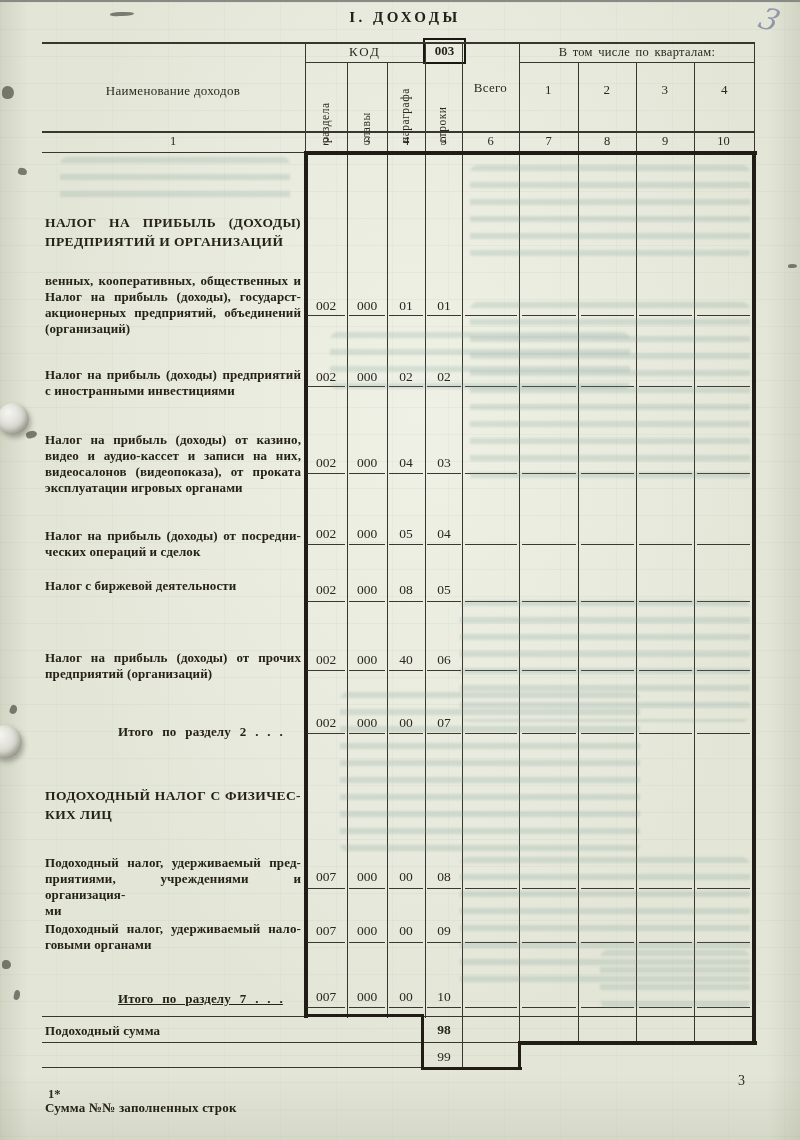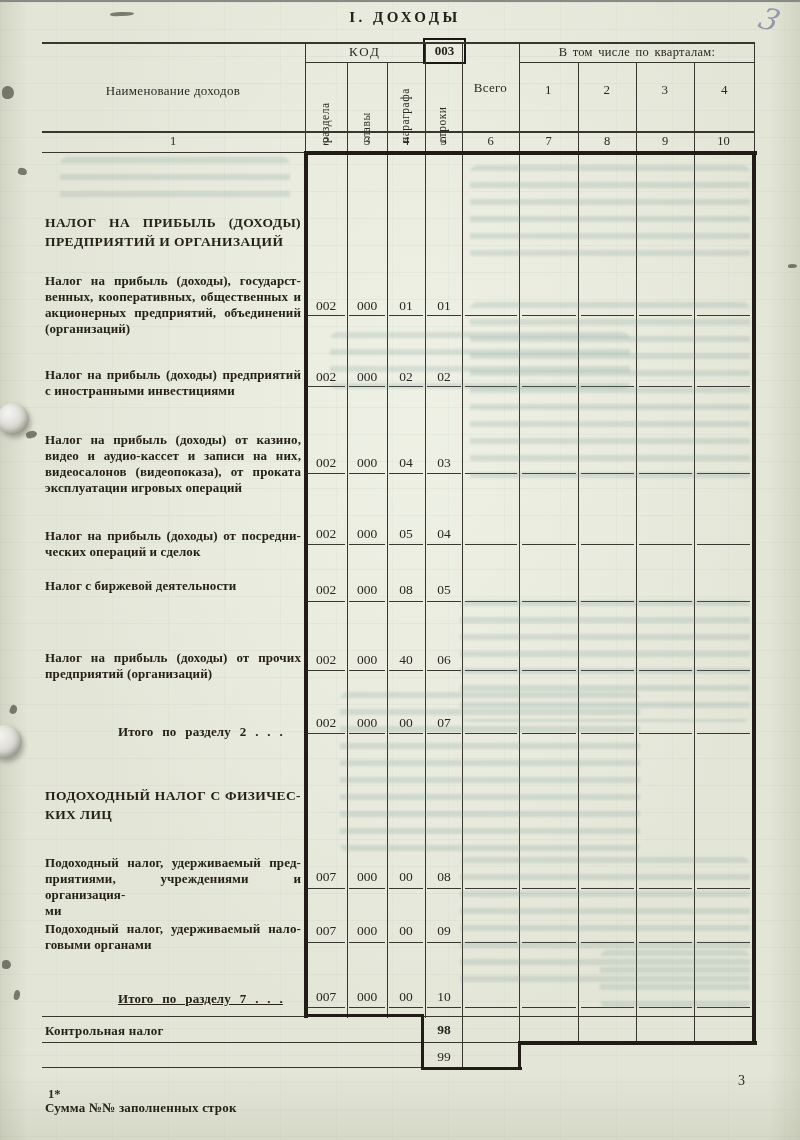--- a/index.html
+++ b/index.html
@@ -73,21 +73,21 @@
   <div class="colnum" style="left:307px;top:132px;width:38px;">2</div>
   <div class="colnum" style="left:349px;top:132px;width:36px;">3</div>
   <div class="colnum" style="left:389px;top:132px;width:34px;">4</div>
   <div class="colnum" style="left:427px;top:132px;width:33px;">5</div>
   <div class="colnum" style="left:464px;top:132px;width:53px;">6</div>
   <div class="colnum" style="left:521px;top:132px;width:55px;">7</div>
   <div class="colnum" style="left:580px;top:132px;width:54px;">8</div>
   <div class="colnum" style="left:638px;top:132px;width:54px;">9</div>
   <div class="colnum" style="left:696px;top:132px;width:55px;">10</div>
 
-  <div class="footlbl" style="top:1021px;">Контрольная налог</div>
+  <div class="footlbl" style="top:1021px;">Подоходный сумма</div>
   <div class="code-cell" style="left:427px;top:1020px;width:34px;font-weight:bold;">98</div>
   <div class="footlbl" style="top:1098px;">Сумма №№ заполненных строк</div>
   <div class="code-cell" style="left:427px;top:1047px;width:34px;">99</div>
 
   <div class="pagenum" style="left:48px;top:1085px;font-weight:bold;font-size:12.5px;">1*</div>
   <div class="pagenum" style="left:738px;top:1071px;">3</div>
 
   <div class="ball" style="left:-3px;top:401px;width:32px;height:32px;"></div>
   <div class="ball" style="left:-12px;top:723px;width:34px;height:34px;"></div>
 <div class="ln" style="left: 42px; top: 40px; width: 713px; height: 1.5px;"></div>
@@ -122,22 +122,22 @@
     <div class="thick" style="left: 305px; top: 1012px; width: 119px; height: 3.4px;"></div>
     <div class="thick" style="left: 420.5px; top: 1012px; width: 3.4px; height: 56px;"></div>
     <div class="thick" style="left: 420.5px; top: 1064.5px; width: 101px; height: 3.4px;"></div>
     <div class="thick" style="left: 517.5px; top: 1039px; width: 3.4px; height: 29px;"></div>
     <div class="thick" style="left: 517.5px; top: 1039px; width: 239.5px; height: 3.6px;"></div>
     <div class="entry-label section-label" style="top: 212px;">
       <div class="lnx">НАЛОГ НА ПРИБЫЛЬ (ДОХОДЫ)</div>
       <div class="lnx last">ПРЕДПРИЯТИЙ И ОРГАНИЗАЦИЙ</div>
     </div>
     <div class="entry-label" style="top: 271px;">
+      <div class="lnx">венных, кооперативных, общественных и</div>
       <div class="lnx">Налог на прибыль (доходы), государст-</div>
-      <div class="lnx">венных, кооперативных, общественных и</div>
       <div class="lnx">акционерных предприятий, объединений</div>
       <div class="lnx last">(организаций)</div>
     </div>
     <div class="code-cell" style="left: 307px; top: 296px; width: 38px;">002</div>
     <div class="code-cell" style="left: 349px; top: 296px; width: 36px;">000</div>
     <div class="code-cell" style="left: 389px; top: 296px; width: 34px;">01</div>
     <div class="code-cell" style="left: 427px; top: 296px; width: 34px;">01</div>
     <div class="rowline" style="left: 307px; top: 313px; width: 38px;"></div>
     <div class="rowline" style="left: 349px; top: 313px; width: 36px;"></div>
     <div class="rowline" style="left: 389px; top: 313px; width: 34px;"></div>
@@ -161,21 +161,21 @@
     <div class="rowline" style="left: 427px; top: 384px; width: 34px;"></div>
     <div class="rowline" style="left: 465px; top: 384px; width: 52px;"></div>
     <div class="rowline" style="left: 522px; top: 384px; width: 54px;"></div>
     <div class="rowline" style="left: 581px; top: 384px; width: 53px;"></div>
     <div class="rowline" style="left: 639px; top: 384px; width: 53px;"></div>
     <div class="rowline" style="left: 697px; top: 384px; width: 53px;"></div>
     <div class="entry-label" style="top: 430px;">
       <div class="lnx">Налог на прибыль (доходы) от казино,</div>
       <div class="lnx">видео и аудио-кассет и записи на них,</div>
       <div class="lnx">видеосалонов (видеопоказа), от проката</div>
-      <div class="lnx last">эксплуатации игровых операций</div>
+      <div class="lnx last">эксплуатации игровых органами</div>
     </div>
     <div class="code-cell" style="left: 307px; top: 453px; width: 38px;">002</div>
     <div class="code-cell" style="left: 349px; top: 453px; width: 36px;">000</div>
     <div class="code-cell" style="left: 389px; top: 453px; width: 34px;">04</div>
     <div class="code-cell" style="left: 427px; top: 453px; width: 34px;">03</div>
     <div class="rowline" style="left: 307px; top: 471px; width: 38px;"></div>
     <div class="rowline" style="left: 349px; top: 471px; width: 36px;"></div>
     <div class="rowline" style="left: 389px; top: 471px; width: 34px;"></div>
     <div class="rowline" style="left: 427px; top: 471px; width: 34px;"></div>
     <div class="rowline" style="left: 465px; top: 471px; width: 52px;"></div>

